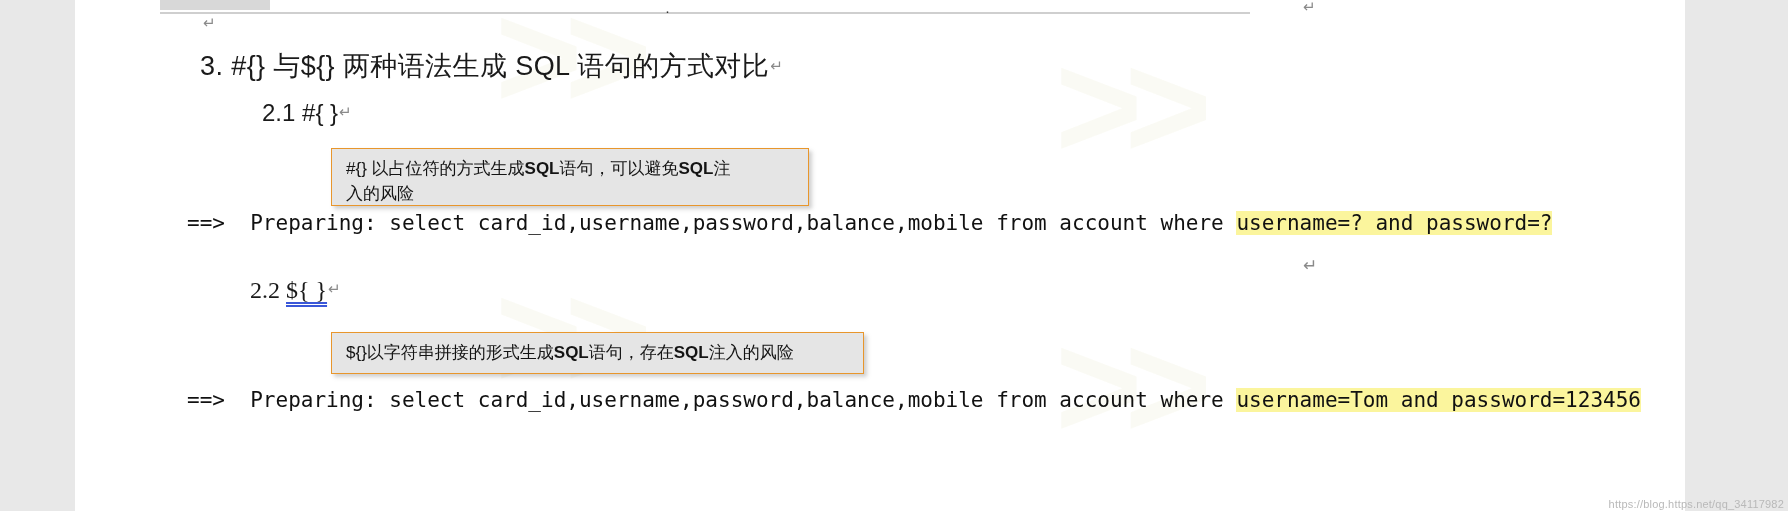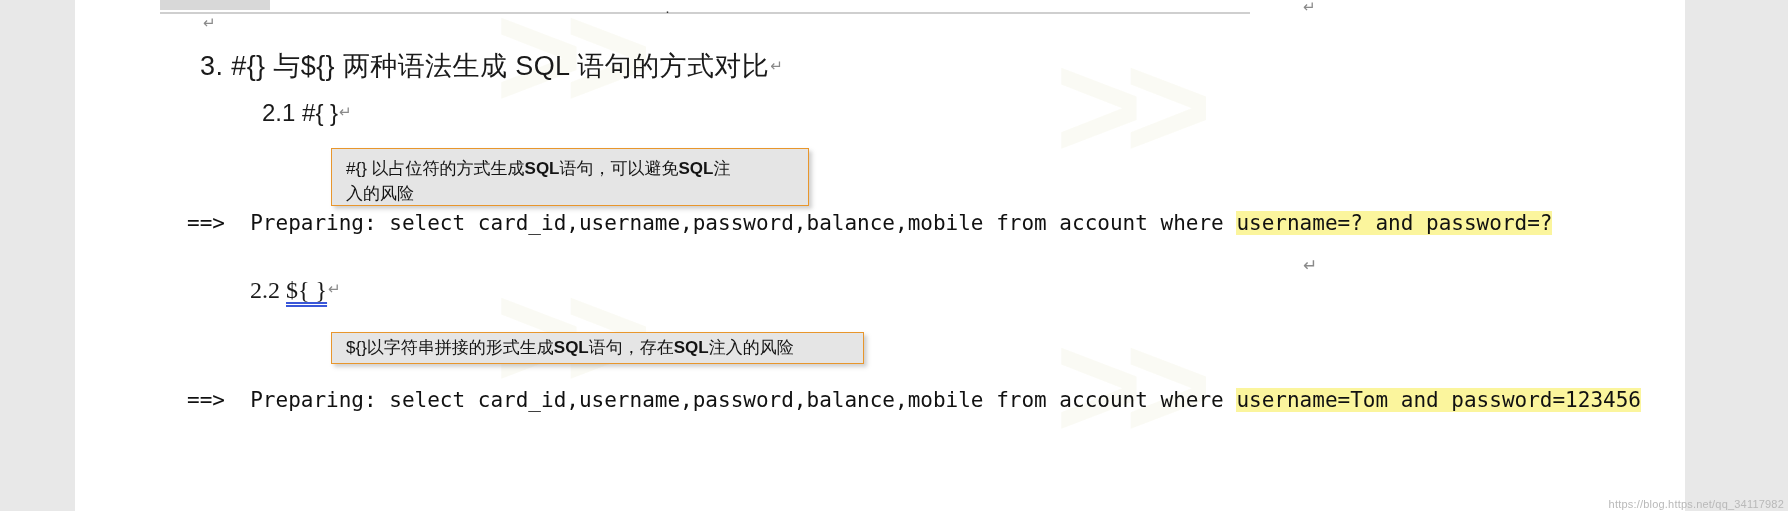--- a/index.html
+++ b/index.html
@@ -145,21 +145,21 @@
   .callout-1 {
     left: 256px;
     top: 148px;
     width: 478px;
     height: 58px;
   }
   .callout-2 {
     left: 256px;
     top: 332px;
     width: 533px;
-    height: 32px;
+    height: 42px;
     display: flex;
     align-items: center;
   }
   .callout b { font-weight: bold; }
 
   
   .log {
     position: absolute;
     left: 78px;
     font-family: "DejaVu Sans Mono", "Liberation Mono", monospace;

